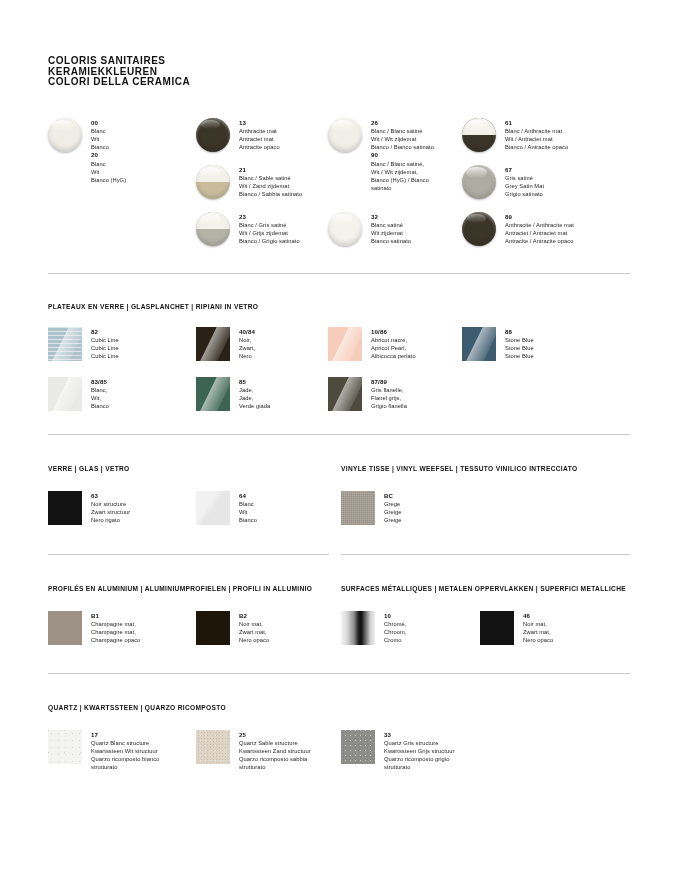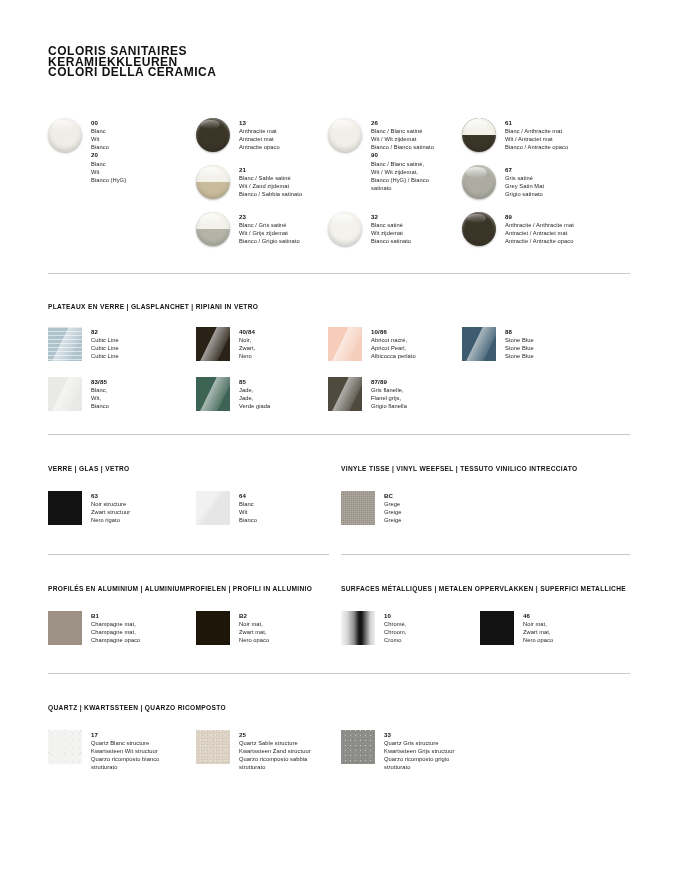--- a/index.html
+++ b/index.html
@@ -7,22 +7,22 @@
     width:678px;height:872px;
     font-family:"Liberation Sans","DejaVu Sans",sans-serif;
     color:#1a1a1a;
     -webkit-font-smoothing:antialiased;
     overflow:hidden;
   }
   .page{position:relative;width:678px;height:872px;padding:0;box-sizing:border-box;}
 
   
   .doc-title{
-    position:absolute;left:48px;top:46px;
-    font-size:12px;font-weight:bold;letter-spacing:.52px;line-height:10.6px;
+    position:absolute;left:48px;top:56px;
+    font-size:10px;font-weight:bold;letter-spacing:.52px;line-height:10.6px;
     text-transform:uppercase;color:#111;
   }
   .doc-title div{white-space:nowrap;}
   .rule{
     position:absolute;height:1px;background:#c8c8c8;
   }
   .sec-head{
     position:absolute;
     font-size:6.6px;font-weight:bold;letter-spacing:.34px;
     text-transform:uppercase;color:#111;white-space:nowrap;

